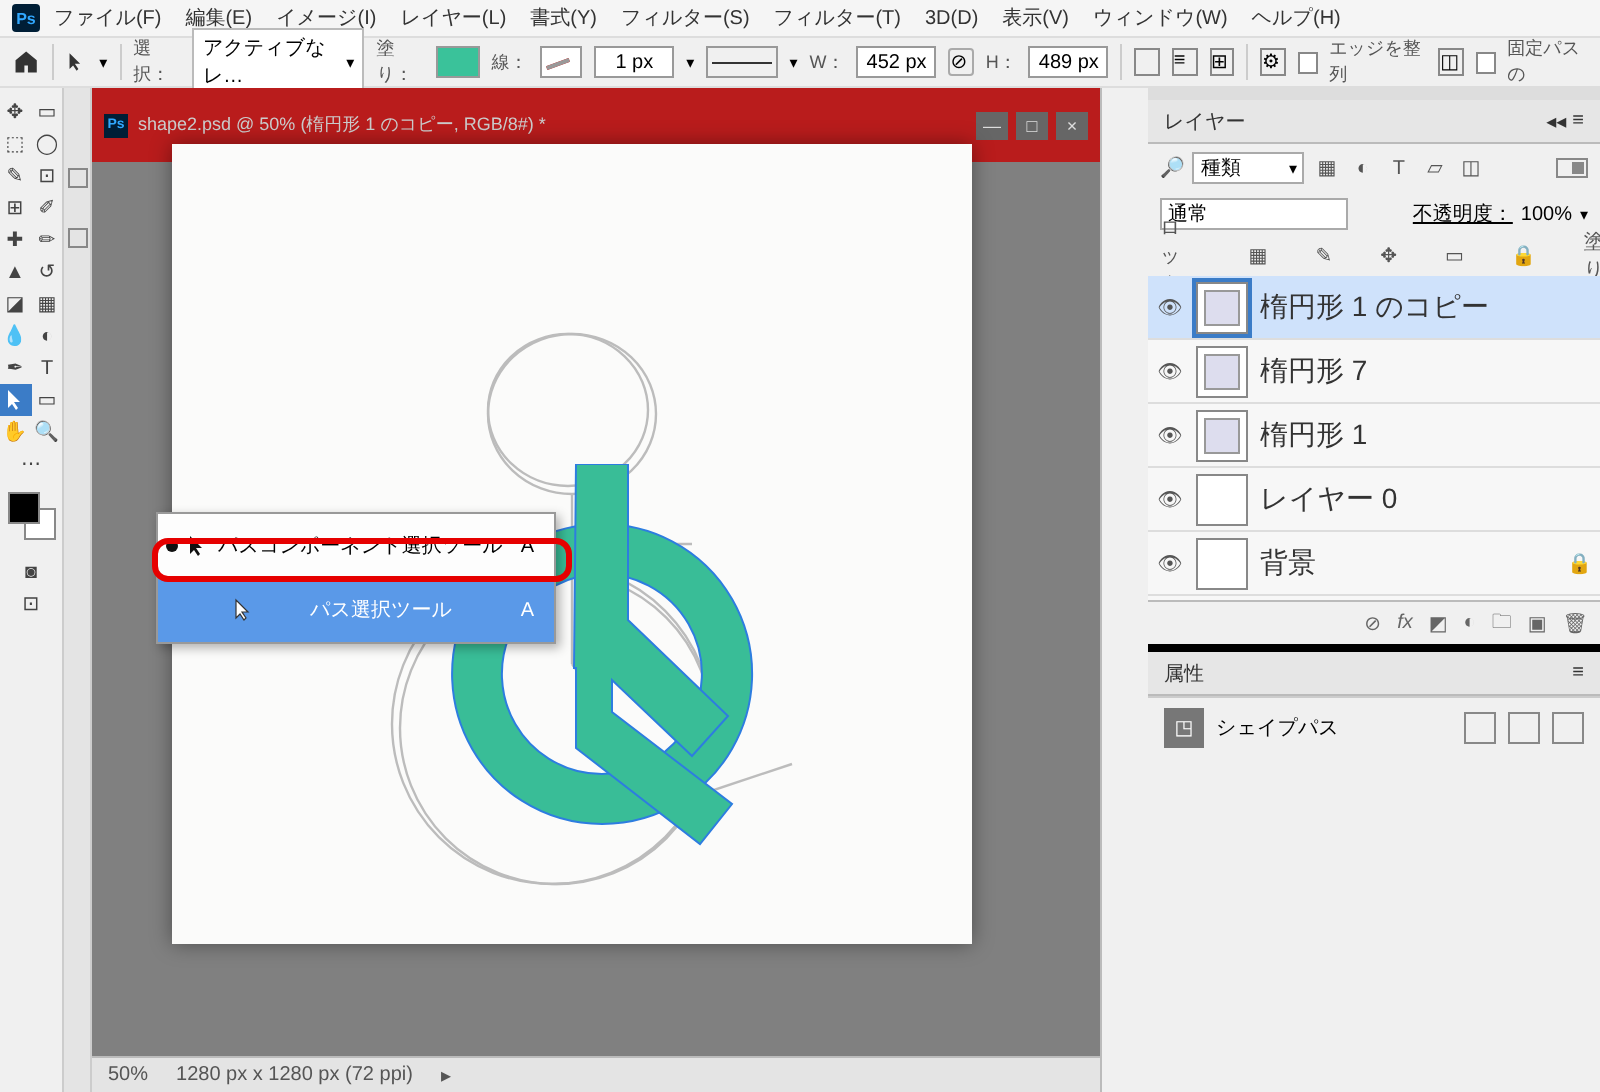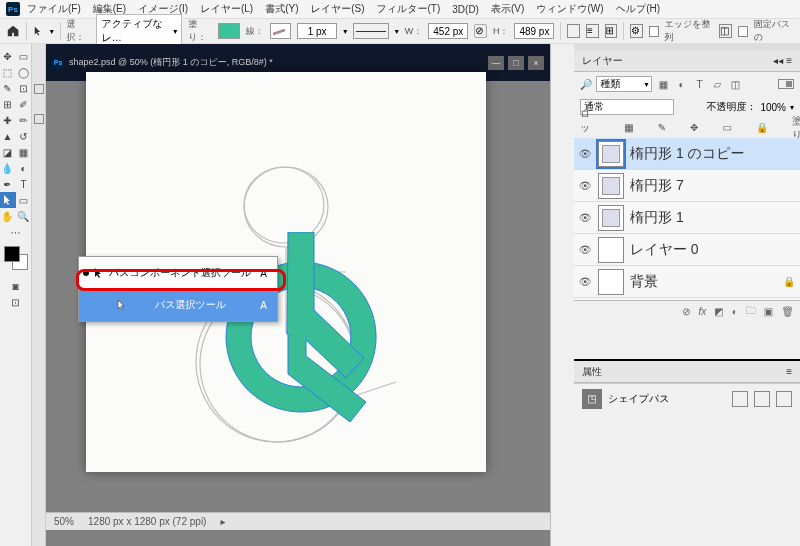--- a/index.html
+++ b/index.html
@@ -25,30 +25,30 @@
 .toolbox{width:32px;background:#f0f0f0;border-right:1px solid #ccc;display:flex;flex-direction:column;align-items:center;padding-top:4px;gap:0;}
 .trow{display:flex;}
 .tcell{width:16px;height:16px;display:flex;align-items:center;justify-content:center;color:#444;position:relative;}
 .tcell.hl{background:#3b7cc7;color:#fff;}
 .fg-bg{width:24px;height:24px;position:relative;margin-top:6px;}
 .fg-bg .fg{width:16px;height:16px;background:#000;border:1px solid #888;position:absolute;top:0;left:0;}
 .fg-bg .bg{width:16px;height:16px;background:#fff;border:1px solid #888;position:absolute;bottom:0;right:0;}
 .side-strip{width:14px;background:#e4e4e4;border-right:1px solid #ccc;display:flex;flex-direction:column;align-items:center;padding-top:40px;gap:20px;}
 .side-strip div{width:10px;height:10px;border:1px solid #888;}
 .doc-area{flex:1;background:#808080;position:relative;}
-.doc-tab{position:absolute;top:0;left:0;right:0;height:37px;background:#0f172a;display:flex;align-items:center;justify-content:space-between;padding:0 6px;}
+.doc-tab{position:absolute;top:0;left:0;right:0;height:37px;background:#b91c1c;display:flex;align-items:center;justify-content:space-between;padding:0 6px;}
 .doc-tab-l{display:flex;align-items:center;gap:5px;}
 .doc-tab .ps-mini{width:12px;height:12px;background:#001e36;color:#31a8ff;font-size:7px;font-weight:bold;display:flex;align-items:center;justify-content:center;}
 .doc-tab-title{color:#ccc;font-size:9px;}
 .doc-btns{display:flex;gap:4px;}
 .doc-btns span{width:16px;height:14px;background:#666;color:#ddd;display:flex;align-items:center;justify-content:center;font-size:9px;}
 .canvas{position:absolute;top:28px;left:40px;width:400px;height:400px;background:#fbfbfa;box-shadow:0 0 10px rgba(0,0,0,.4);}
 .sketch{position:absolute;inset:0;}
 .acc-shape{position:absolute;left:110px;top:160px;width:210px;height:210px;}
-.status{position:absolute;bottom:16px;left:0;right:0;height:18px;background:#e4e4e4;border-top:1px solid #bbb;display:flex;align-items:center;padding:0 8px;gap:14px;color:#555;margin-top:39px;}
+.status{position:absolute;bottom:0;left:0;right:0;height:18px;background:#e4e4e4;border-top:1px solid #bbb;display:flex;align-items:center;padding:0 8px;gap:14px;color:#555;margin-top:39px;}
 .flyout{position:absolute;left:32px;top:212px;width:200px;background:#fdfdfd;border:1px solid #999;box-shadow:2px 2px 5px rgba(0,0,0,.3);z-index:50;}
 .fly-item{height:32px;display:flex;align-items:center;padding:0 4px;gap:4px;position:relative;}
 .fly-item.sel{background:#5a99e8;color:#fff;gap:27px;}
 .fly-dot{width:6px;height:6px;display:inline-block;}
 .fly-dot.on{background:#111;border-radius:50%;}
 .fly-ico{width:12px;height:12px;}
 .fly-sc{margin-left:auto;padding-right:6px;}
 .callout{position:absolute;left:30px;top:225px;width:210px;height:22px;border:3px solid #e60000;border-radius:8px;z-index:60;pointer-events:none;}
 .right{width:250px;background:#f0f0f0;border-left:1px solid #bbb;display:flex;flex-direction:column;padding-left:23px;}
 .panel-tab{height:22px;border-bottom:1px solid #bbb;display:flex;align-items:center;padding:0 8px;background:#e6e6e6;}
@@ -65,40 +65,40 @@
 .layer{height:32px;display:flex;align-items:center;border-bottom:1px solid #ddd;padding:0 4px;gap:6px;}
 .layer.sel{background:#cfe2fb;}
 .eye{width:14px;height:14px;display:flex;align-items:center;justify-content:center;color:#555;}
 .thumb{width:26px;height:26px;border:1px solid #888;background:#fff;position:relative;}
 .thumb.shape::after{content:"";position:absolute;inset:3px;border:1px solid #999;background:#dde;}
 .thumb.bg{background:#fff;}
 .thumb.hl{outline:2px solid #3b7cc7;}
 .layer-name{font-size:14px;color:#333;}
 .lyr-foot{height:22px;border-top:1px solid #bbb;display:flex;align-items:center;justify-content:flex-end;padding:0 6px;gap:8px;color:#666;}
 .lyr-foot span{font-size:10px;}
-.prop-panel{border-top:2px solid #000000;margin-top:37px;}
+.prop-panel{border-top:4px solid #000000;}
 .prop-body{padding:6px 8px;display:flex;align-items:center;gap:6px;color:#666;}
 .prop-ico{width:16px;height:16px;border:1px solid #aaa;}
 .shape-path{height:30px;border-top:1px solid #ccc;display:flex;align-items:center;padding:0 8px;gap:6px;}
 .sp-btn{width:20px;height:20px;background:#777;color:#fff;display:flex;align-items:center;justify-content:center;}
 .sp-right{margin-left:auto;display:flex;gap:6px;}
 .sp-r{width:16px;height:16px;border:1px solid #888;}
 svg{display:block;}
 </style>
 </head>
 <body>
 
 <div class="menubar">
   <div class="ps-logo">Ps</div>
   <span>ファイル(F)</span>
   <span>編集(E)</span>
   <span>イメージ(I)</span>
   <span>レイヤー(L)</span>
   <span>書式(Y)</span>
-  <span>レイヤー(S)</span>
+  <span>フィルター(S)</span>
   <span>フィルター(T)</span>
   <span>3D(D)</span>
   <span>表示(V)</span>
   <span>ウィンドウ(W)</span>
   <span>ヘルプ(H)</span>
 </div>
 
 <div class="optbar">
   <svg class="home-ico" viewBox="0 0 16 16">
       <path fill="currentColor" d="M8 2l6 5v7H9v-4H7v4H2V7z"></path>
@@ -296,21 +296,21 @@
       <div class="lf-ico">◐</div>
       <div class="lf-ico">T</div>
       <div class="lf-ico">▱</div>
       <div class="lf-ico">◫</div>
       <div style="margin-left:auto;width:16px;height:10px;border:1px solid #888;position:relative;">
           <div style="position:absolute;right:1px;top:1px;width:6px;height:6px;background:#888;"></div>
         </div>
     </div>
     <div class="lyr-blend">
       <div class="combo"><span>通常</span></div>
-      <span style="margin-left:auto;">不透明度：</span>
+      <span style="margin-left:auto;text-decoration:underline;">不透明度：</span>
       <span>100%</span>
         <span style="font-size:8px;">▾</span>
     </div>
     <div class="lyr-lock">
       <span>ロック：</span>
       <span class="lk-ico">▦</span>
       <span class="lk-ico">✎</span>
       <span class="lk-ico">✥</span>
       <span class="lk-ico">▭</span>
       <span class="lk-ico">🔒</span>

